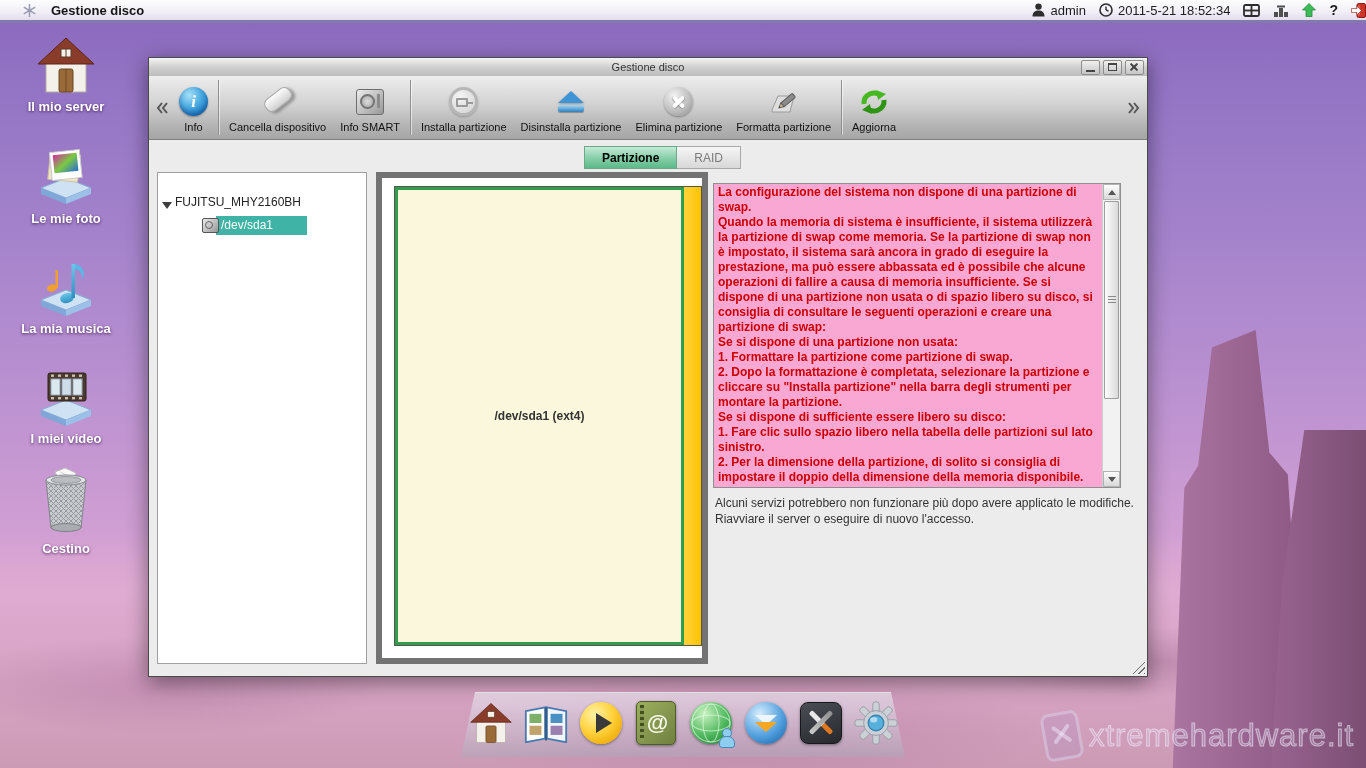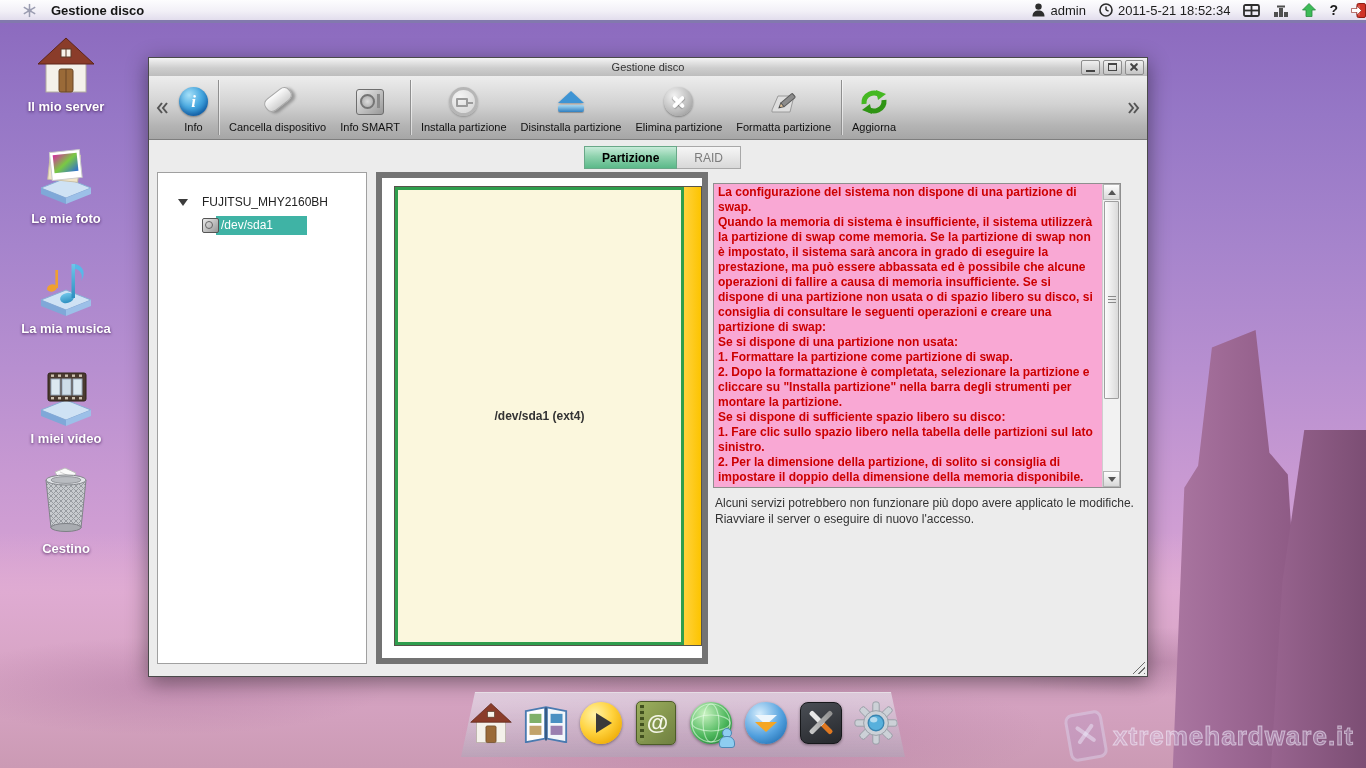--- a/index.html
+++ b/index.html
@@ -98,21 +98,21 @@
   .tab{display:flex;align-items:center;padding:0 17px;font-size:12px;cursor:pointer;
      border:1px solid #a8a8a8;border-left-width:0;color:#7c7c7c;
      background:linear-gradient(180deg,#f6f6f6,#d8d8d8)}
   .tab:first-child{border-left-width:1px}
   .tab.active{background:linear-gradient(180deg,#c6ebd8 0%,#8fd2ae 45%,#5bb989 100%);
      border-color:#69a888;color:#000;font-weight:bold}
 
   
   .tree-panel{position:absolute;left:8px;top:114px;width:210px;height:492px;background:#fff;
      border:1px solid #a0a0a0;box-sizing:border-box}
-  .tree-device{position:absolute;left:20px;top:22px;display:flex;align-items:center;gap:14px;
+  .tree-device{position:absolute;left:4px;top:22px;display:flex;align-items:flex-end;gap:3px;
      font-size:12px;color:#222;cursor:pointer}
   .expander{width:0;height:0;border-left:5px solid transparent;border-right:5px solid transparent;
      border-top:7px solid #3c3c3c}
   .tree-part{position:absolute;left:44px;top:43px;display:flex;align-items:center;cursor:pointer}
   .disk-ic{width:15px;height:13px;border:1px solid #555;border-radius:2px;z-index:2;position:relative;
      background:linear-gradient(135deg,#ebebeb,#979797)}
   .disk-ic::after{content:"";position:absolute;left:2px;top:2px;width:6px;height:6px;border-radius:50%;border:1px solid #666}
   .tree-sel{background:#3fb3a5;color:#fff;font-size:12px;padding:2px 34px 3px 5px;margin-left:-3px}
 
   
@@ -177,21 +177,21 @@
   .dk-tools .t1{transform:rotate(45deg);background:linear-gradient(90deg,#e8e8e8 60%,#e07820 60%)}
   .dk-tools .t2{transform:rotate(-45deg);background:linear-gradient(90deg,#c9c9c9,#8f8f8f)}
 
   
   .wm{position:absolute;right:12px;bottom:8px;z-index:25;display:flex;align-items:center;gap:8px}
   .wm-logo{width:32px;height:42px;border:3px solid rgba(235,235,250,.35);border-radius:8px;
      transform:rotate(-10deg);background:rgba(170,140,200,.22);position:relative}
   .wm-logo::before,.wm-logo::after{content:"";position:absolute;left:4px;top:17px;width:24px;height:4px;
      background:rgba(240,240,255,.45);border-radius:2px}
   .wm-logo::before{transform:rotate(45deg)} .wm-logo::after{transform:rotate(-45deg)}
-  .wm-text{font-size:26px;font-weight:bold;letter-spacing:1px;color:rgba(216,205,236,.3);
+  .wm-text{font-size:31px;font-weight:normal;letter-spacing:1px;color:rgba(216,205,236,.3);
      -webkit-text-stroke:1px rgba(246,242,255,.55)}
 </style>
 </head>
 <body>
 
 <div class="bg-sky"></div>
 <div class="bg-ground"></div>
 <div class="butte-large"></div>
 <div class="butte-side"></div>
 
@@ -473,21 +473,21 @@
     </div>
   </div>
 
   <div class="info-box">
     <div class="info-text">
       <div>La configurazione del sistema non dispone di una partizione di swap.</div>
       <div>Quando la memoria di sistema è insufficiente, il sistema utilizzerà la partizione di swap come memoria. Se la partizione di swap non è impostato, il sistema sarà ancora in grado di eseguire la prestazione, ma può essere abbassata ed è possibile che alcune operazioni di fallire a causa di memoria insufficiente. Se si dispone di una partizione non usata o di spazio libero su disco, si consiglia di consultare le seguenti operazioni e creare una partizione di swap:</div>
       <div>Se si dispone di una partizione non usata:</div>
       <div>1. Formattare la partizione come partizione di swap.</div>
       <div>2. Dopo la formattazione è completata, selezionare la partizione e cliccare su "Installa partizione" nella barra degli strumenti per montare la partizione.</div>
-      <div>Se si dispone di sufficiente spazio libero su disco:</div>
+      <div>Se si dispone di sufficiente essere libero su disco:</div>
       <div>1. Fare clic sullo spazio libero nella tabella delle partizioni sul lato sinistro.</div>
       <div>2. Per la dimensione della partizione, di solito si consiglia di impostare il doppio della dimensione della memoria disponibile.</div>
     </div>
     <div class="vscroll">
       <div class="sbtn up">
           <span class="arr-up"></span>
         </div>
       <div class="sthumb">
           <span class="grip"></span>
         </div>

